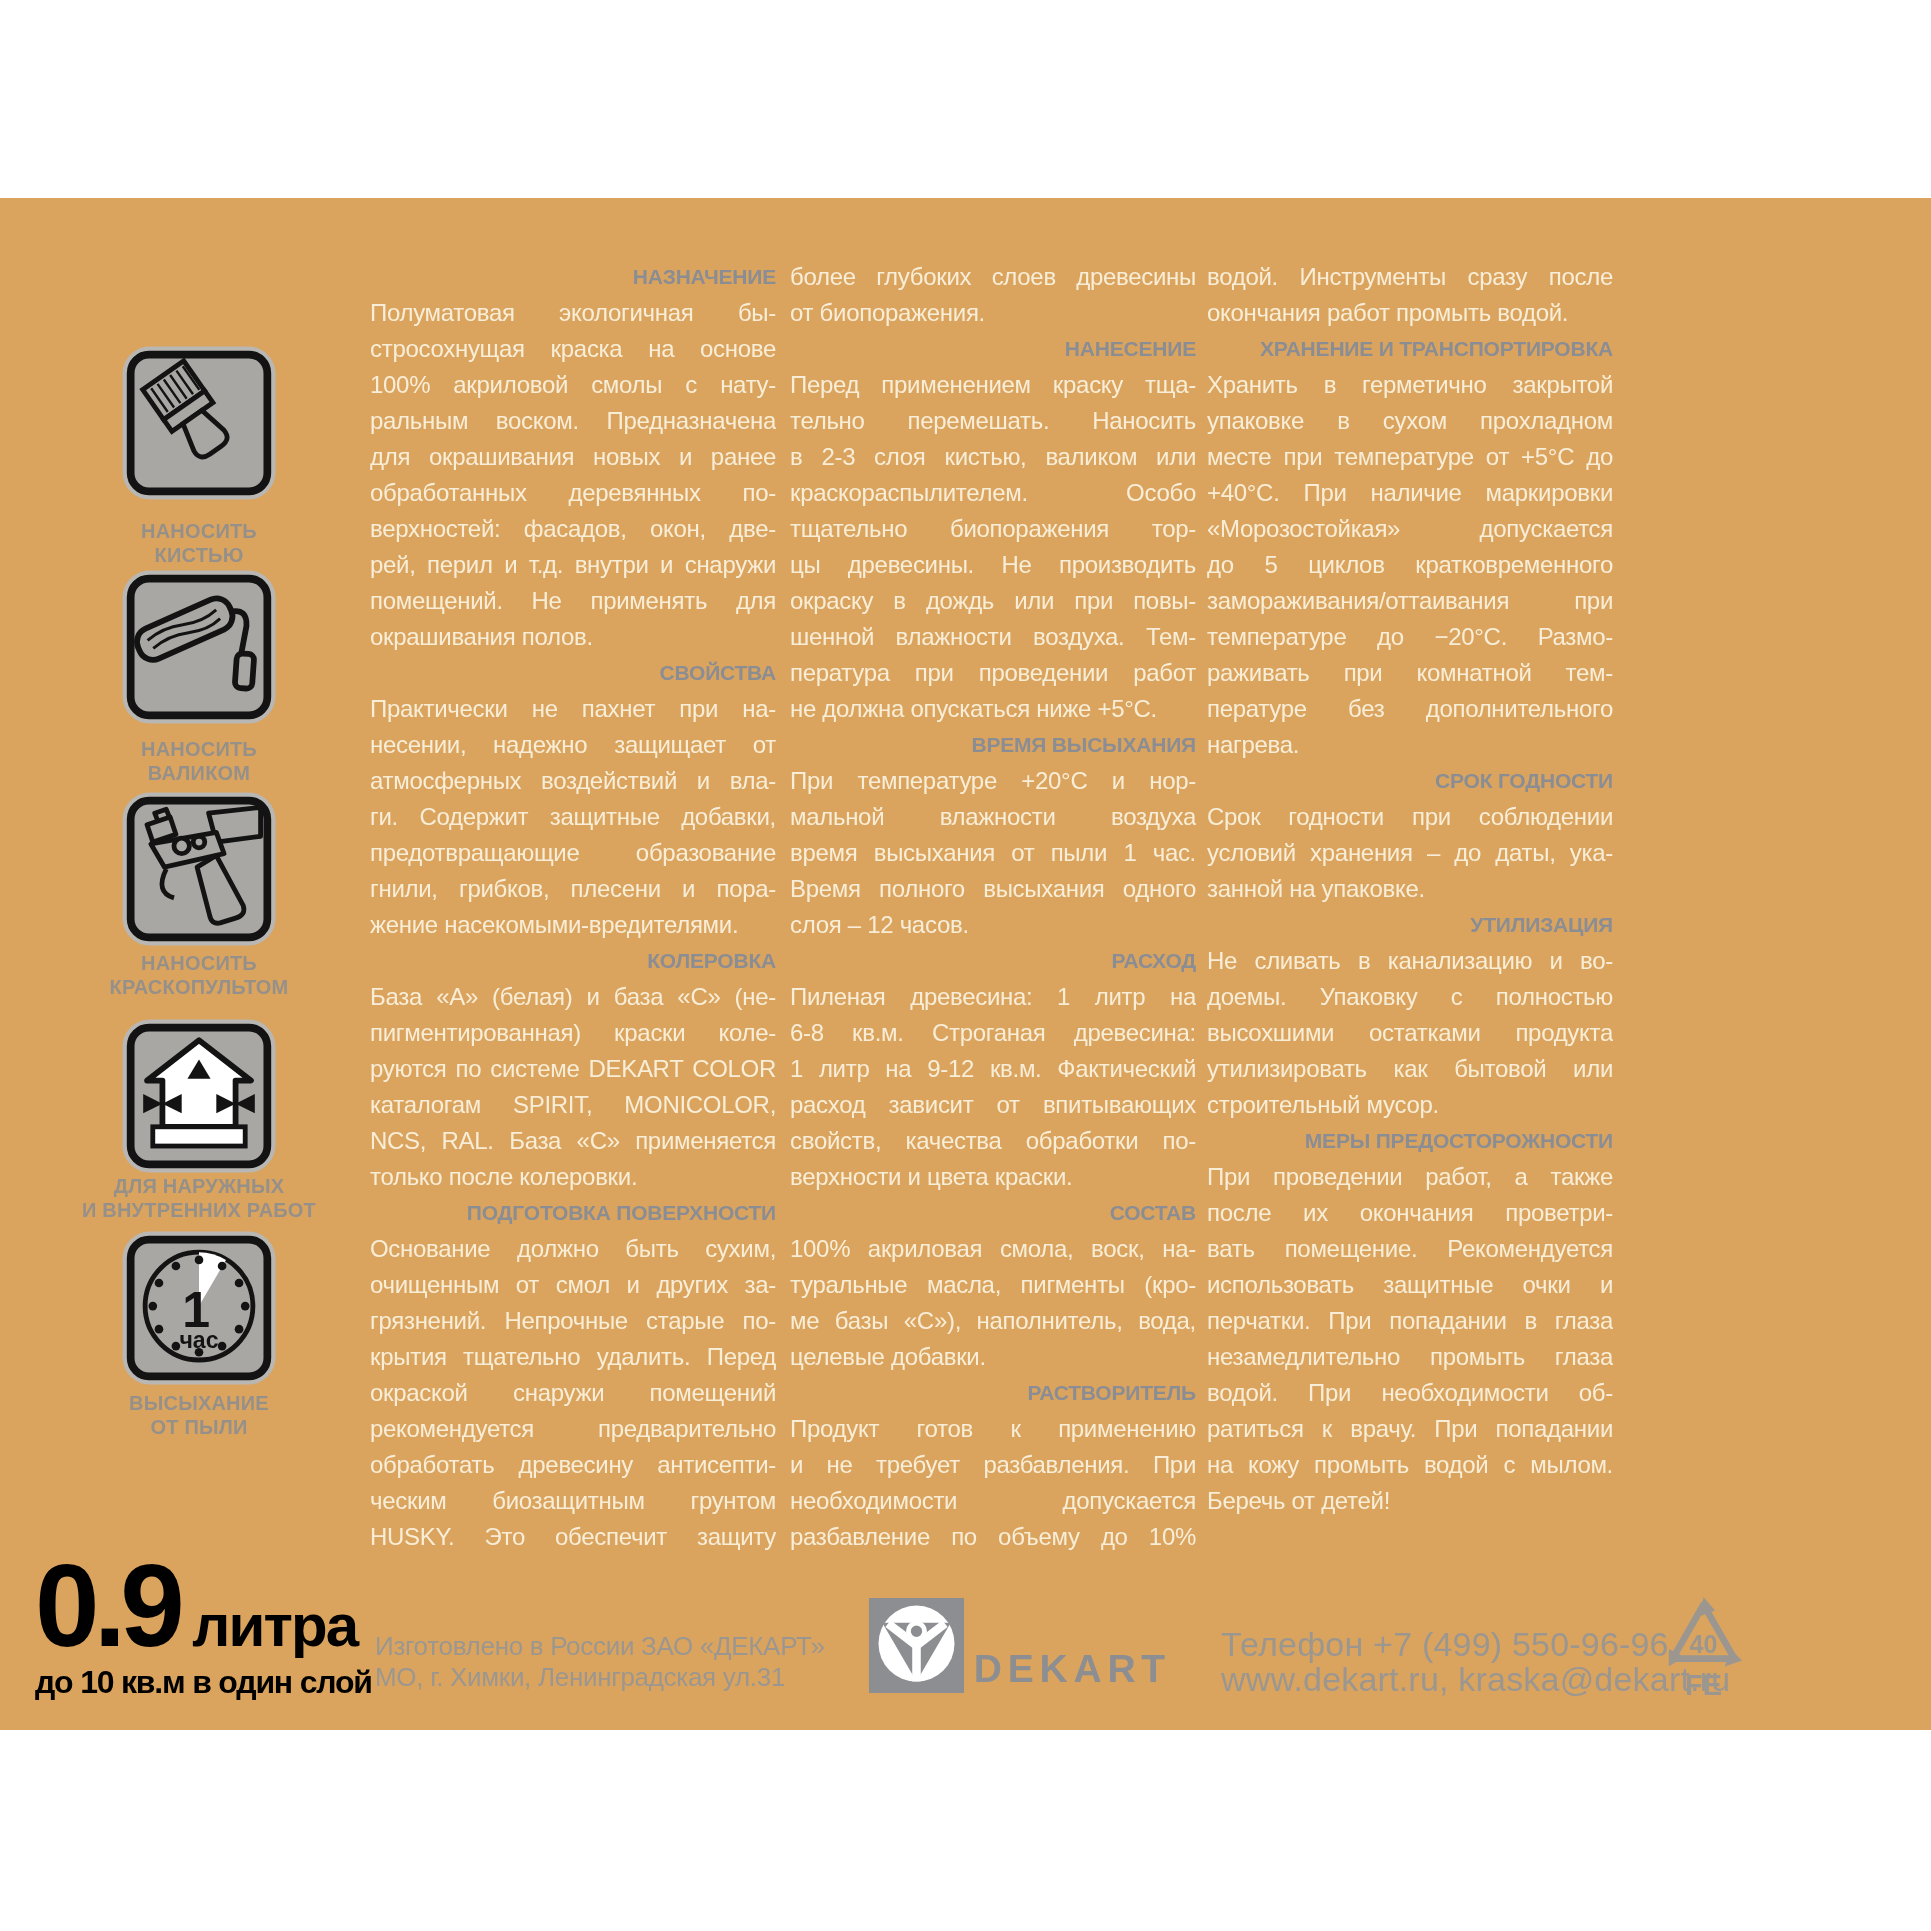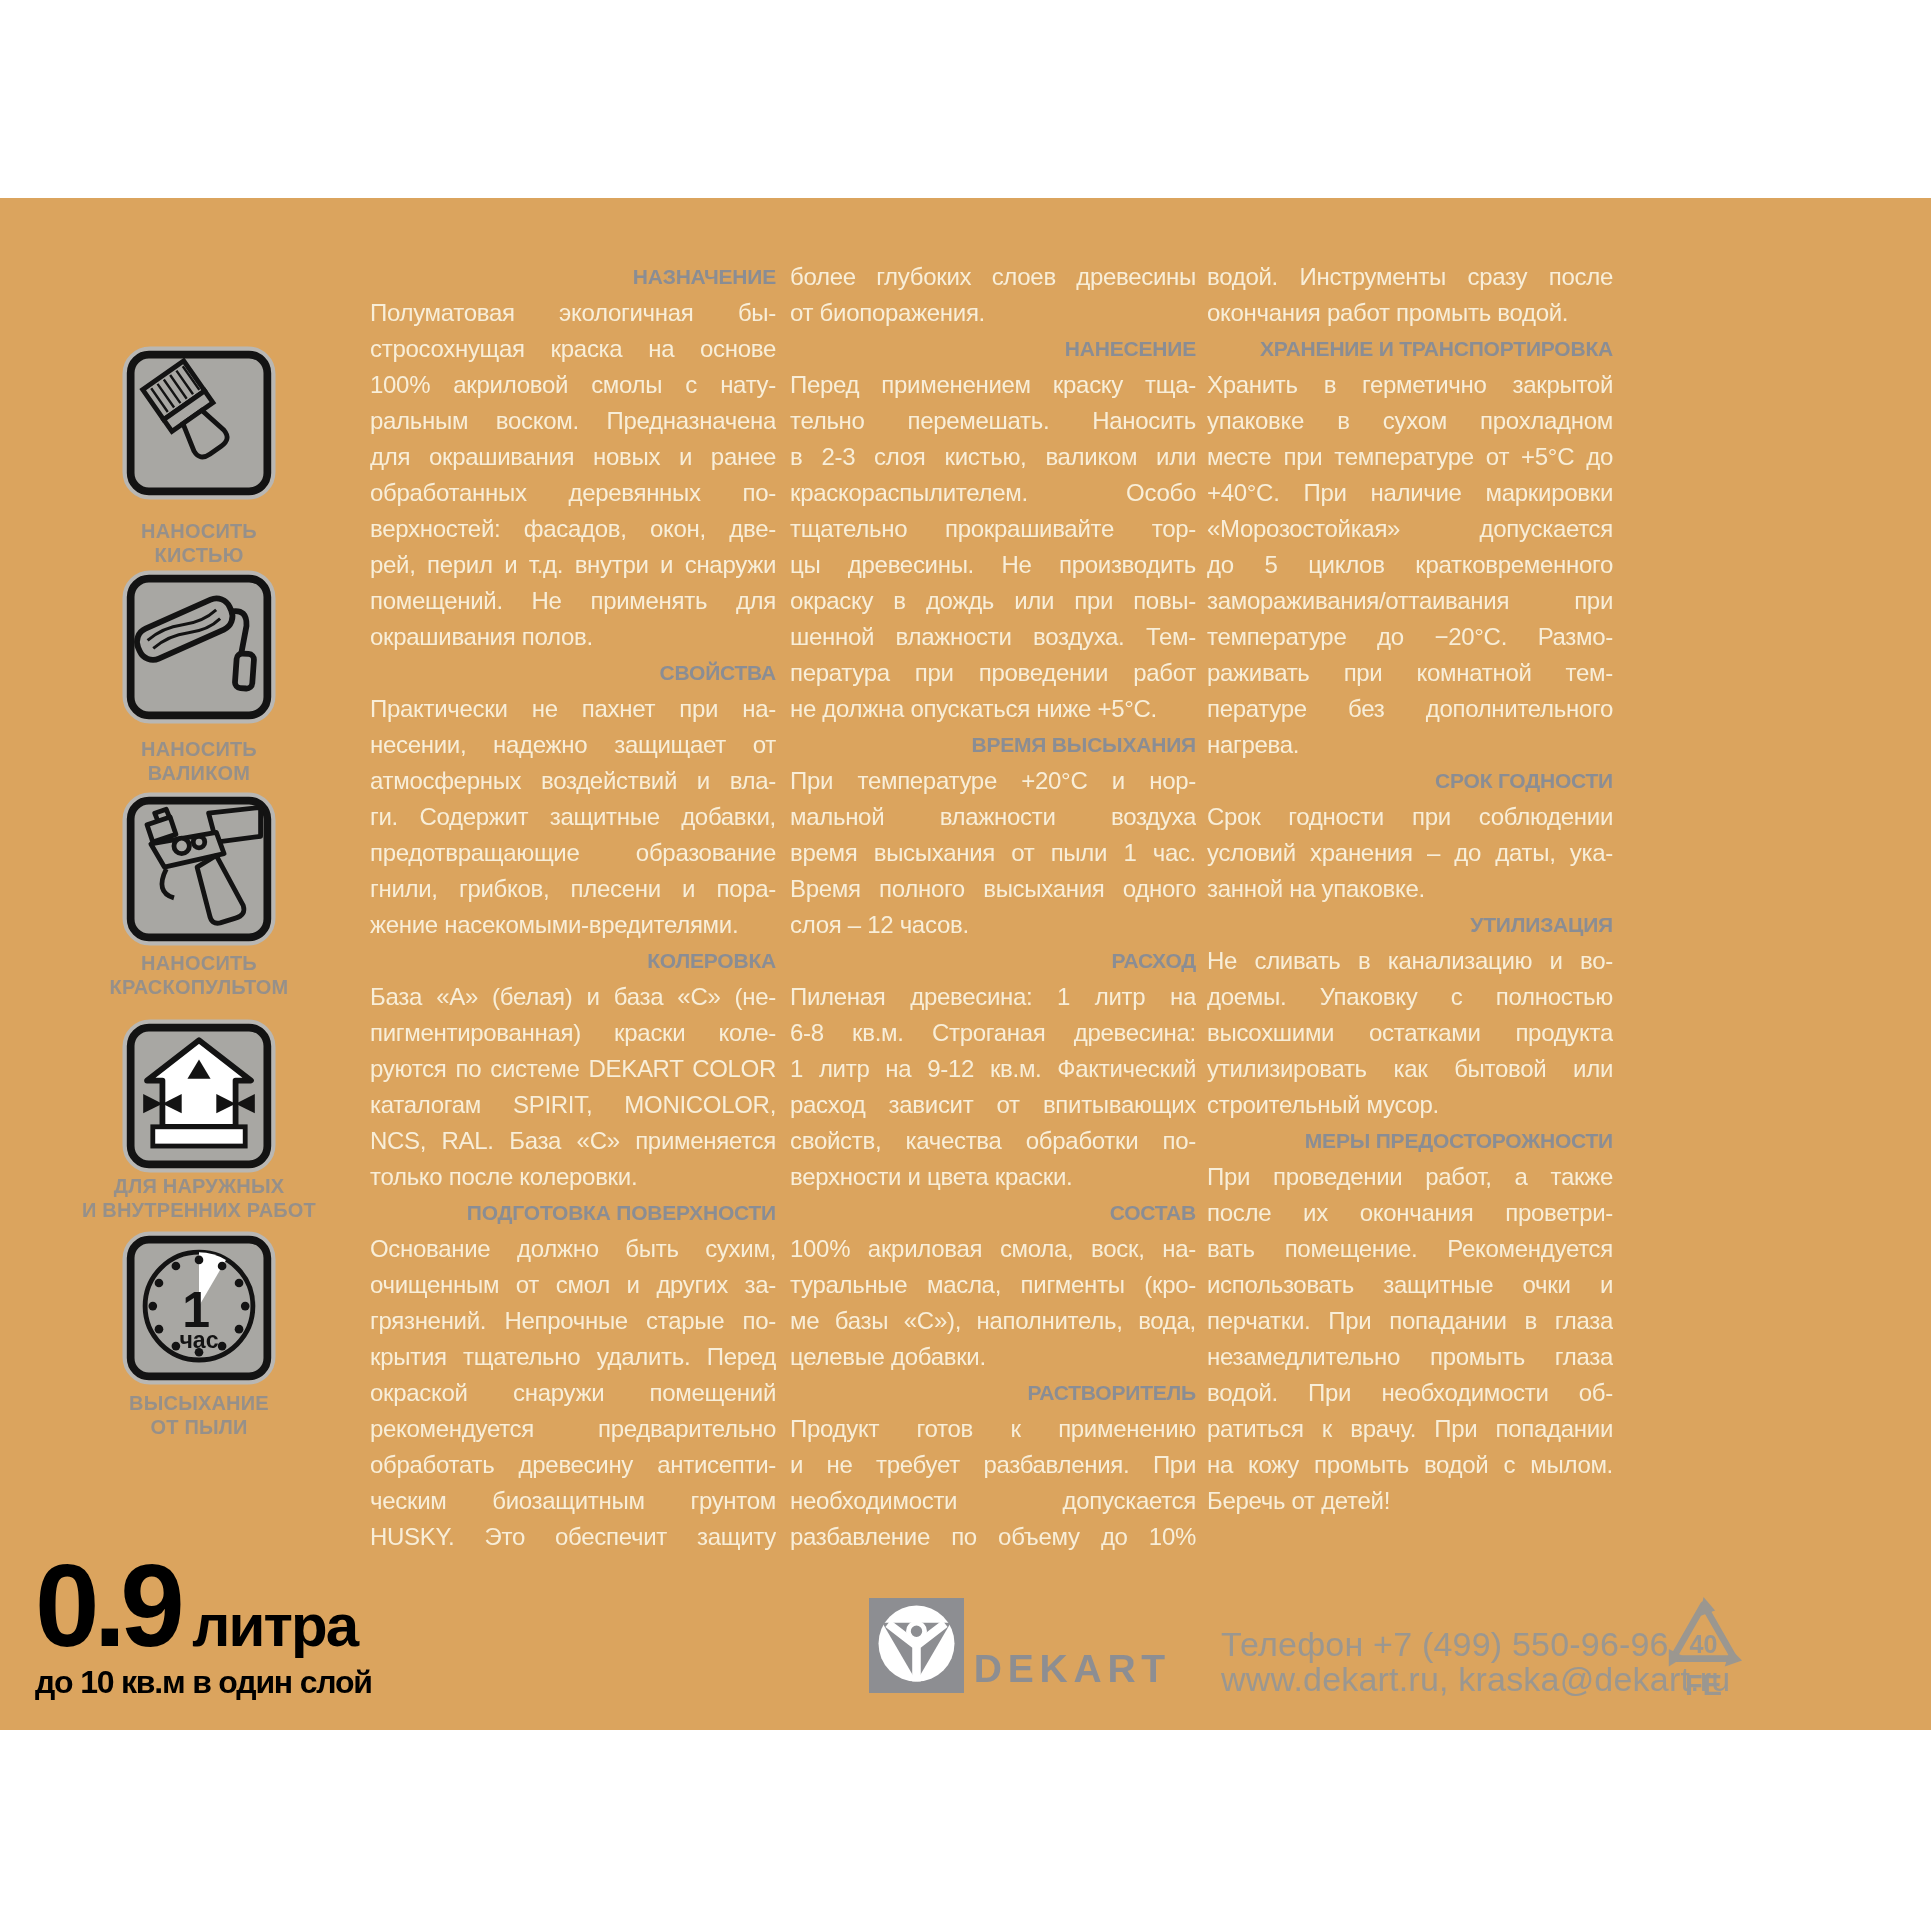--- a/index.html
+++ b/index.html
@@ -182,21 +182,21 @@
       <div class="line j">HUSKY. Это обеспечит защиту</div>
     </div>
   <div class="col" style="left:790px">
       <div class="line j">более глубоких слоев древесины</div>
       <div class="line l">от биопоражения.</div>
       <div class="line h">НАНЕСЕНИЕ</div>
       <div class="line j">Перед применением краску тща-</div>
       <div class="line j">тельно перемешать. Наносить</div>
       <div class="line j">в 2-3 слоя кистью, валиком или</div>
       <div class="line j">краскораспылителем. Особо</div>
-      <div class="line j">тщательно прокрашивайте тор-</div>
+      <div class="line j">тщательно биопоражения тор-</div>
       <div class="line j">цы древесины. Не производить</div>
       <div class="line j">окраску в дождь или при повы-</div>
       <div class="line j">шенной влажности воздуха. Тем-</div>
       <div class="line j">пература при проведении работ</div>
       <div class="line l">не должна опускаться ниже +5°С.</div>
       <div class="line h">ВРЕМЯ ВЫСЫХАНИЯ</div>
       <div class="line j">При температуре +20°С и нор-</div>
       <div class="line j">мальной влажности воздуха</div>
       <div class="line j">время высыхания от пыли 1 час.</div>
       <div class="line j">Время полного высыхания одного</div>
@@ -258,20 +258,24 @@
     </div>
 
   <div class="volume">
     <div class="vrow">
       <span class="v-num">0.9</span>
       <span class="v-unit">литра</span>
     </div>
     <div class="coverage">до 10 кв.м в один слой</div>
   </div>
 
+  <div class="madein">
+    <div>Изготовлено в России ЗАО «ДЕКАРТ»</div>
+    <div>МО, г. Химки, Ленинградская ул.31</div>
+  </div>
 
   <div class="logo">
     <svg class="logo-mark" viewBox="0 0 100 100">
       <rect width="100" height="100" fill="#8d8e92"></rect>
       <circle cx="50" cy="48" r="40" fill="#ffffff"></circle>
       <path d="M14,26 L86,26 L50,88 Z" fill="#8d8e92"></path>
       <path d="M50,50 L20,27 M50,50 L80,27 M50,50 L50,88" stroke="#ffffff" stroke-width="9" fill="none"></path>
       <circle cx="50" cy="35" r="8.5" fill="#8d8e92" stroke="#ffffff" stroke-width="5"></circle>
     </svg>
     <span class="logo-text">DEKART</span>

